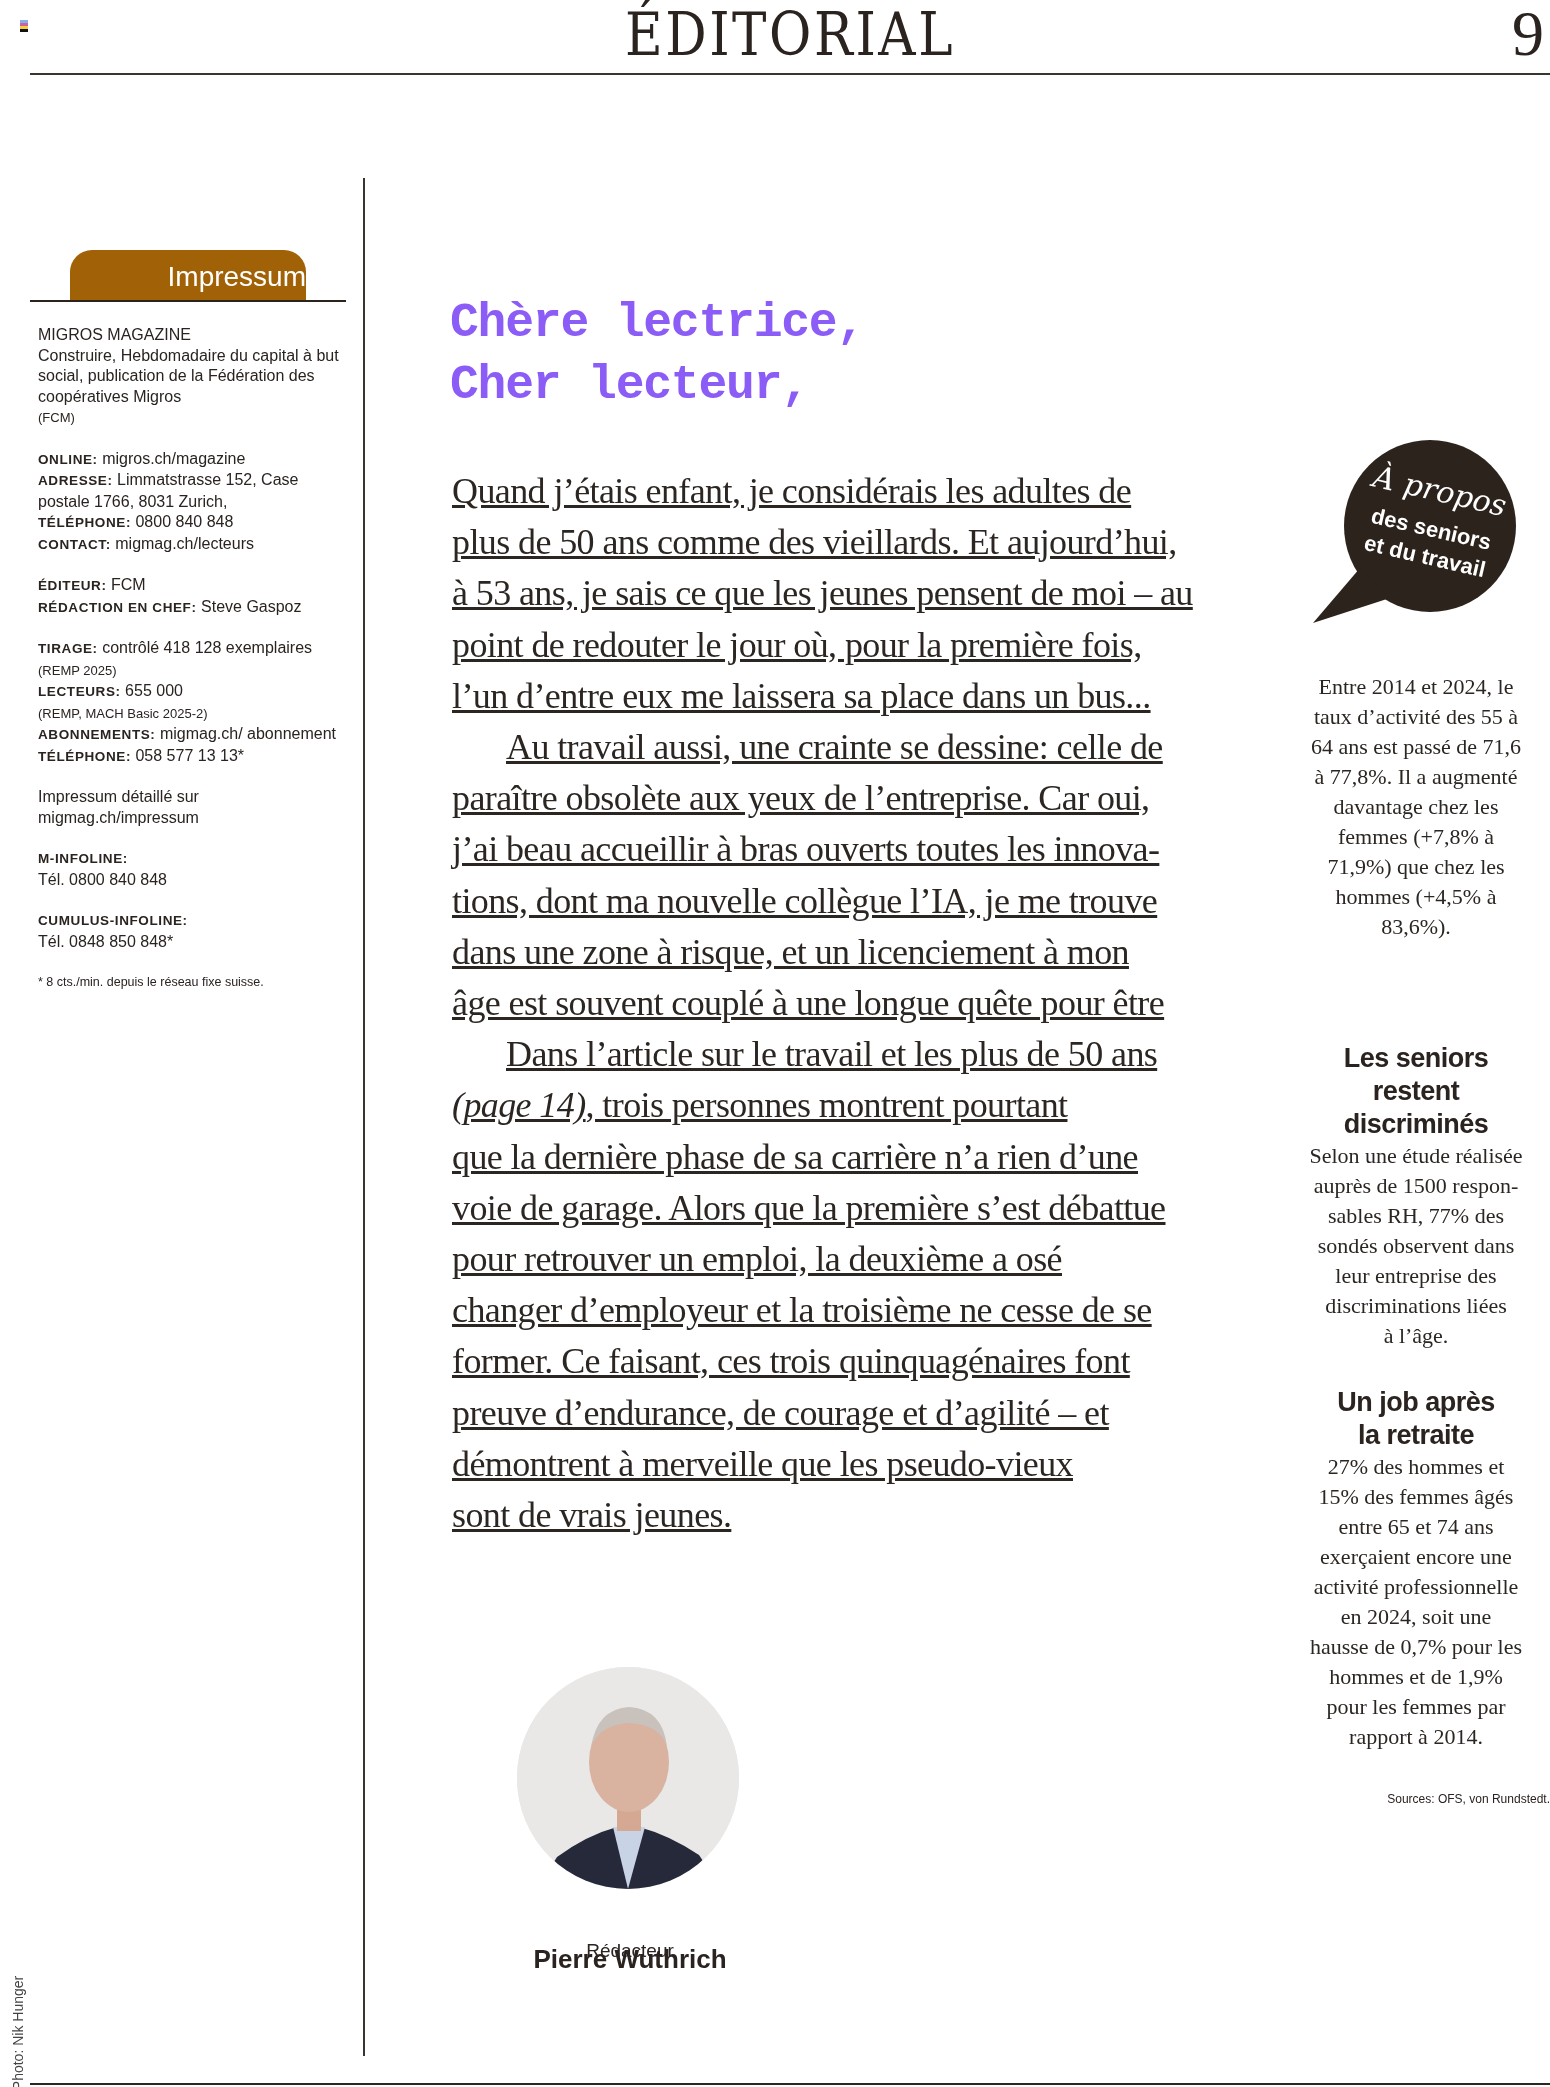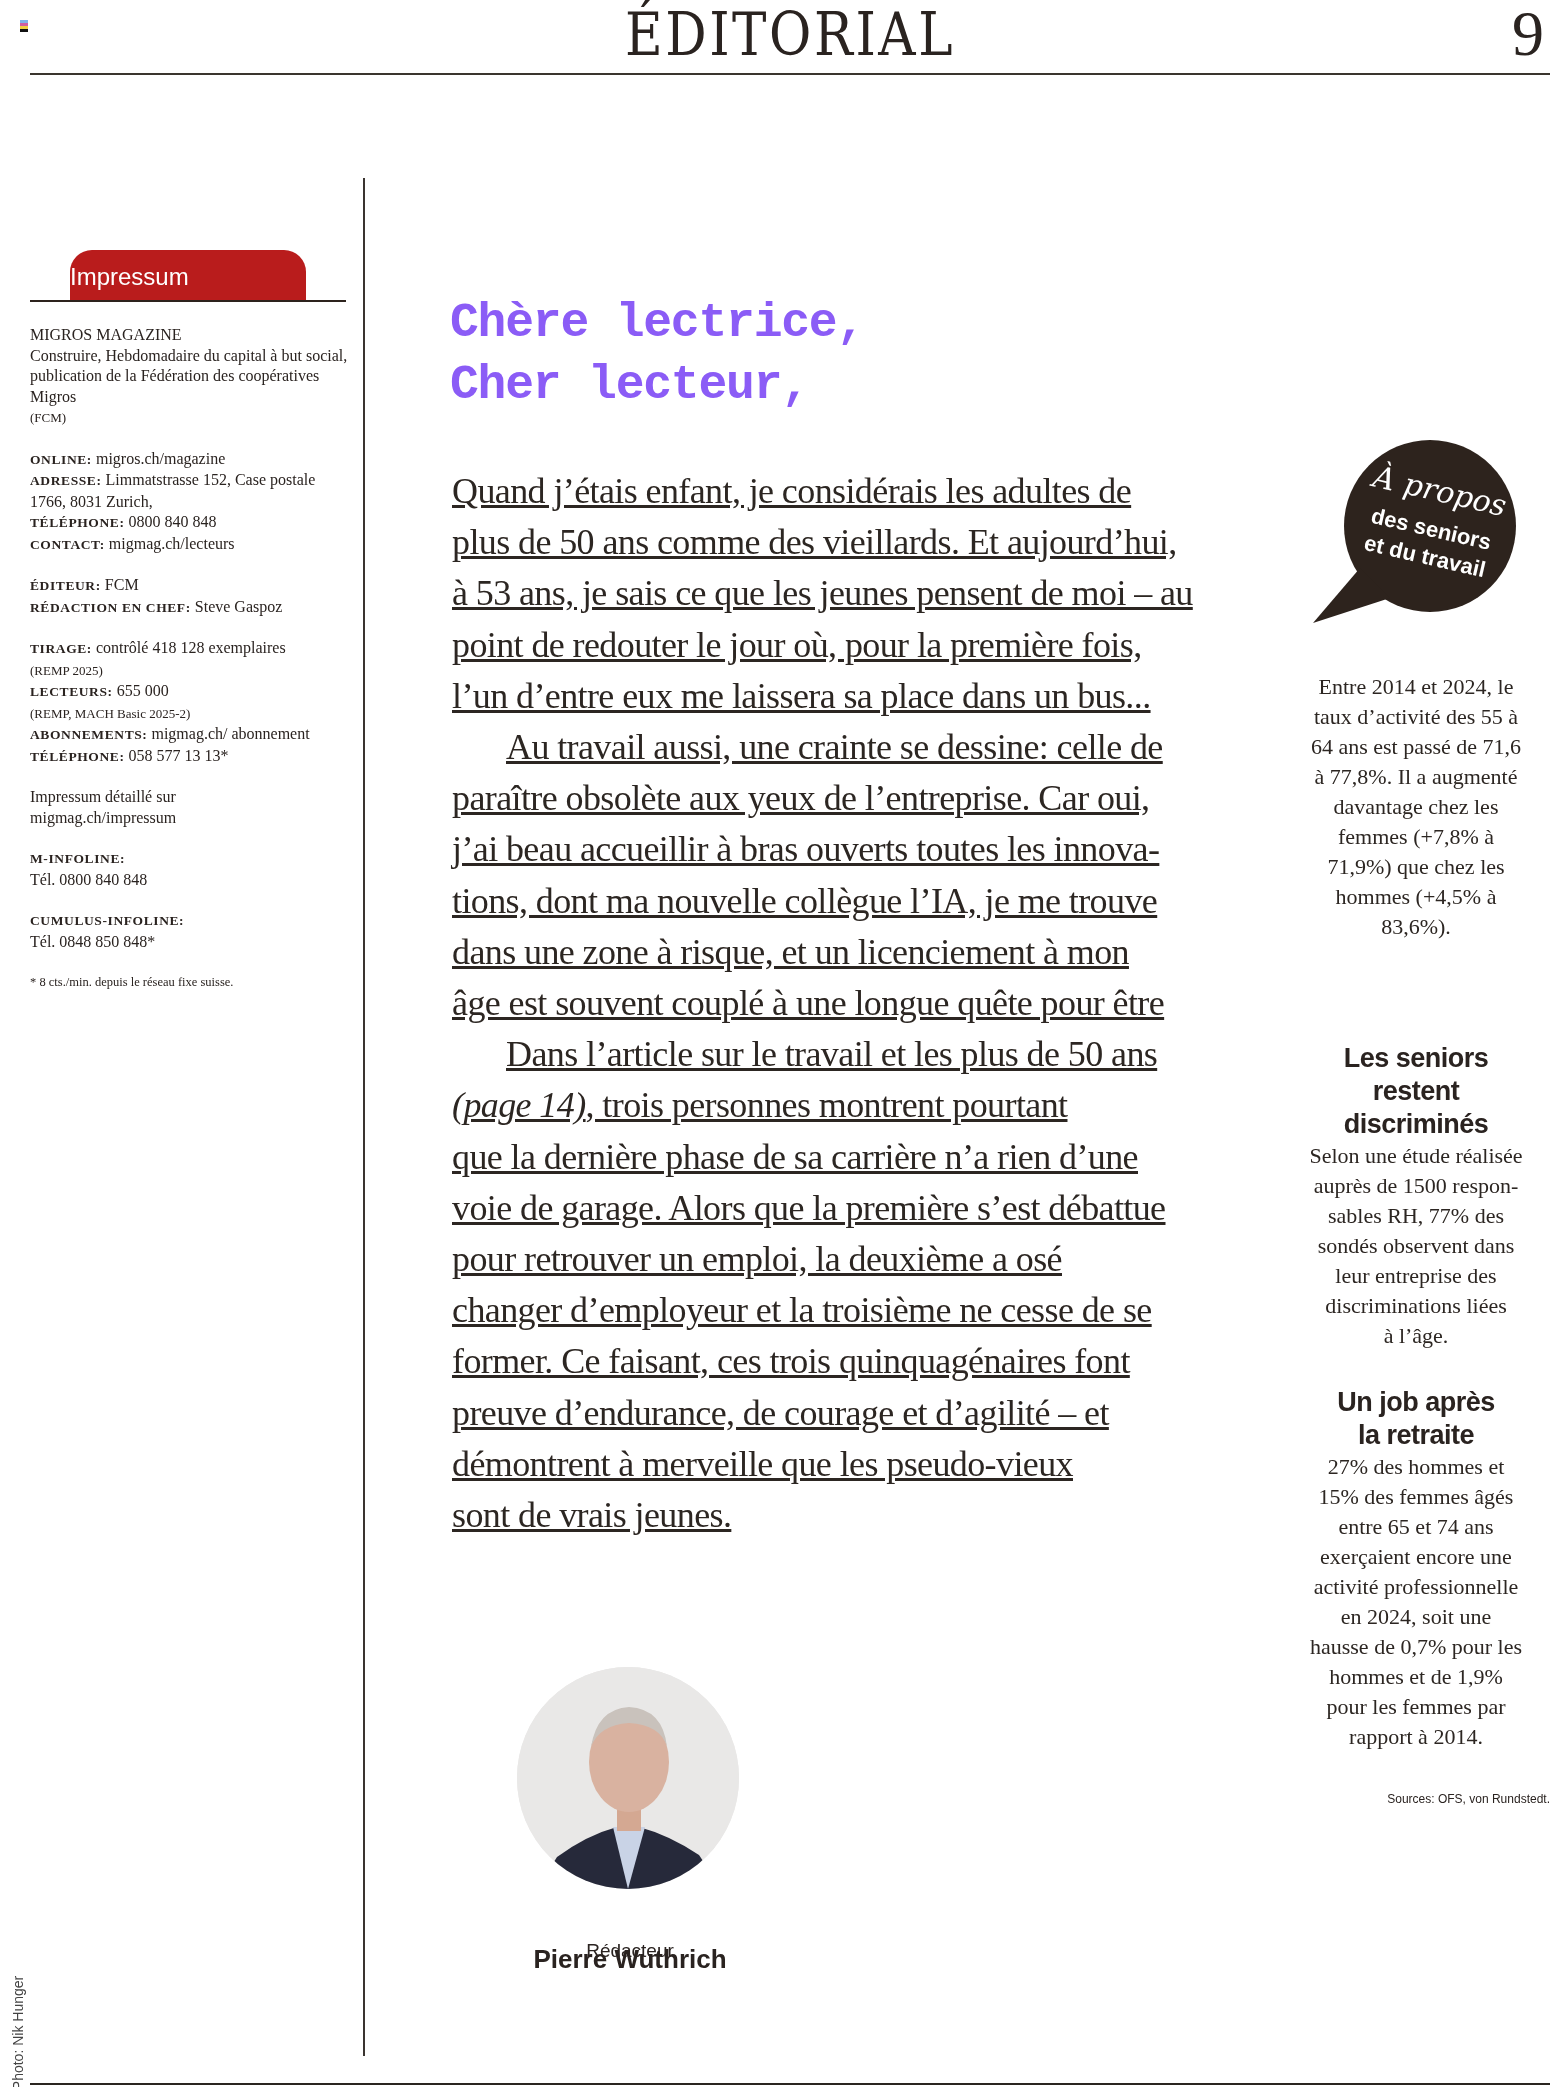--- a/index.html
+++ b/index.html
@@ -13,24 +13,24 @@
   
   .header-title { left:0; width:1580px; top:-2px; text-align:center; font-family:"DejaVu Serif", "Liberation Serif", serif; font-weight:300; font-size:60px; letter-spacing:3px; color:#2a2320; transform:scaleX(0.86); transform-origin:center; line-height:72px; }
   .page-num { right:6px; top:-2px; font-family:"Liberation Serif", serif; font-size:64px; line-height:72px; color:#2a2320; }
   .header-rule { left:30px; right:0; top:73px; height:2px; background:#3a352e; }
 
   
   .col-divider { left:363px; top:178px; width:2px; height:1878px; background:#3a3430; }
   .bottom-rule { left:30px; right:0; top:2083px; height:2px; background:#2a2520; }
 
   
-  .imp-tab { left:70px; top:250px; width:236px; height:50px; background:#b91c1c; border-radius:22px 22px 0 0; color:#fff; font-family:"Liberation Sans", sans-serif; font-size:24px; text-align:left; line-height:54px; }
+  .imp-tab { left:70px; top:250px; width:236px; height:50px; background:#a16207; border-radius:22px 22px 0 0; color:#fff; font-family:"Liberation Sans", sans-serif; font-size:28px; text-align:right; line-height:54px; }
   .imp-rule { left:30px; top:300px; width:316px; height:2px; background:#2d231d; }
   .imp { left:30px; top:325px; width:320px; font-family:"Liberation Sans", sans-serif; font-size:16px; line-height:20.5px; color:#2a2320; }
-  .imp p { margin:0 0 20px 0;font-family:Liberation Serif, serif; }
+  .imp p { margin:0 0 20px 8px; }
   .imp .small { font-size:13px; }
   .imp .lbl { font-weight:bold; font-size:13.5px; letter-spacing:0.6px; }
   .imp .foot { font-size:12.5px; }
 
   
   .salutation { left:450px; top:292px; font-family:Liberation Mono, monospace; font-weight:bold; font-size:48px; line-height:62px; letter-spacing:-1.2px; color:#8b5cf6; }
   .body-text { left:452px; top:466px; width:790px; font-family:"Liberation Serif", serif; font-size:36px; line-height:51.2px; color:#2c2622; letter-spacing:-0.6px;text-decoration:underline; }
   .body-text p { margin:0; }
   .body-text .line { display:block; white-space:nowrap; }
 

